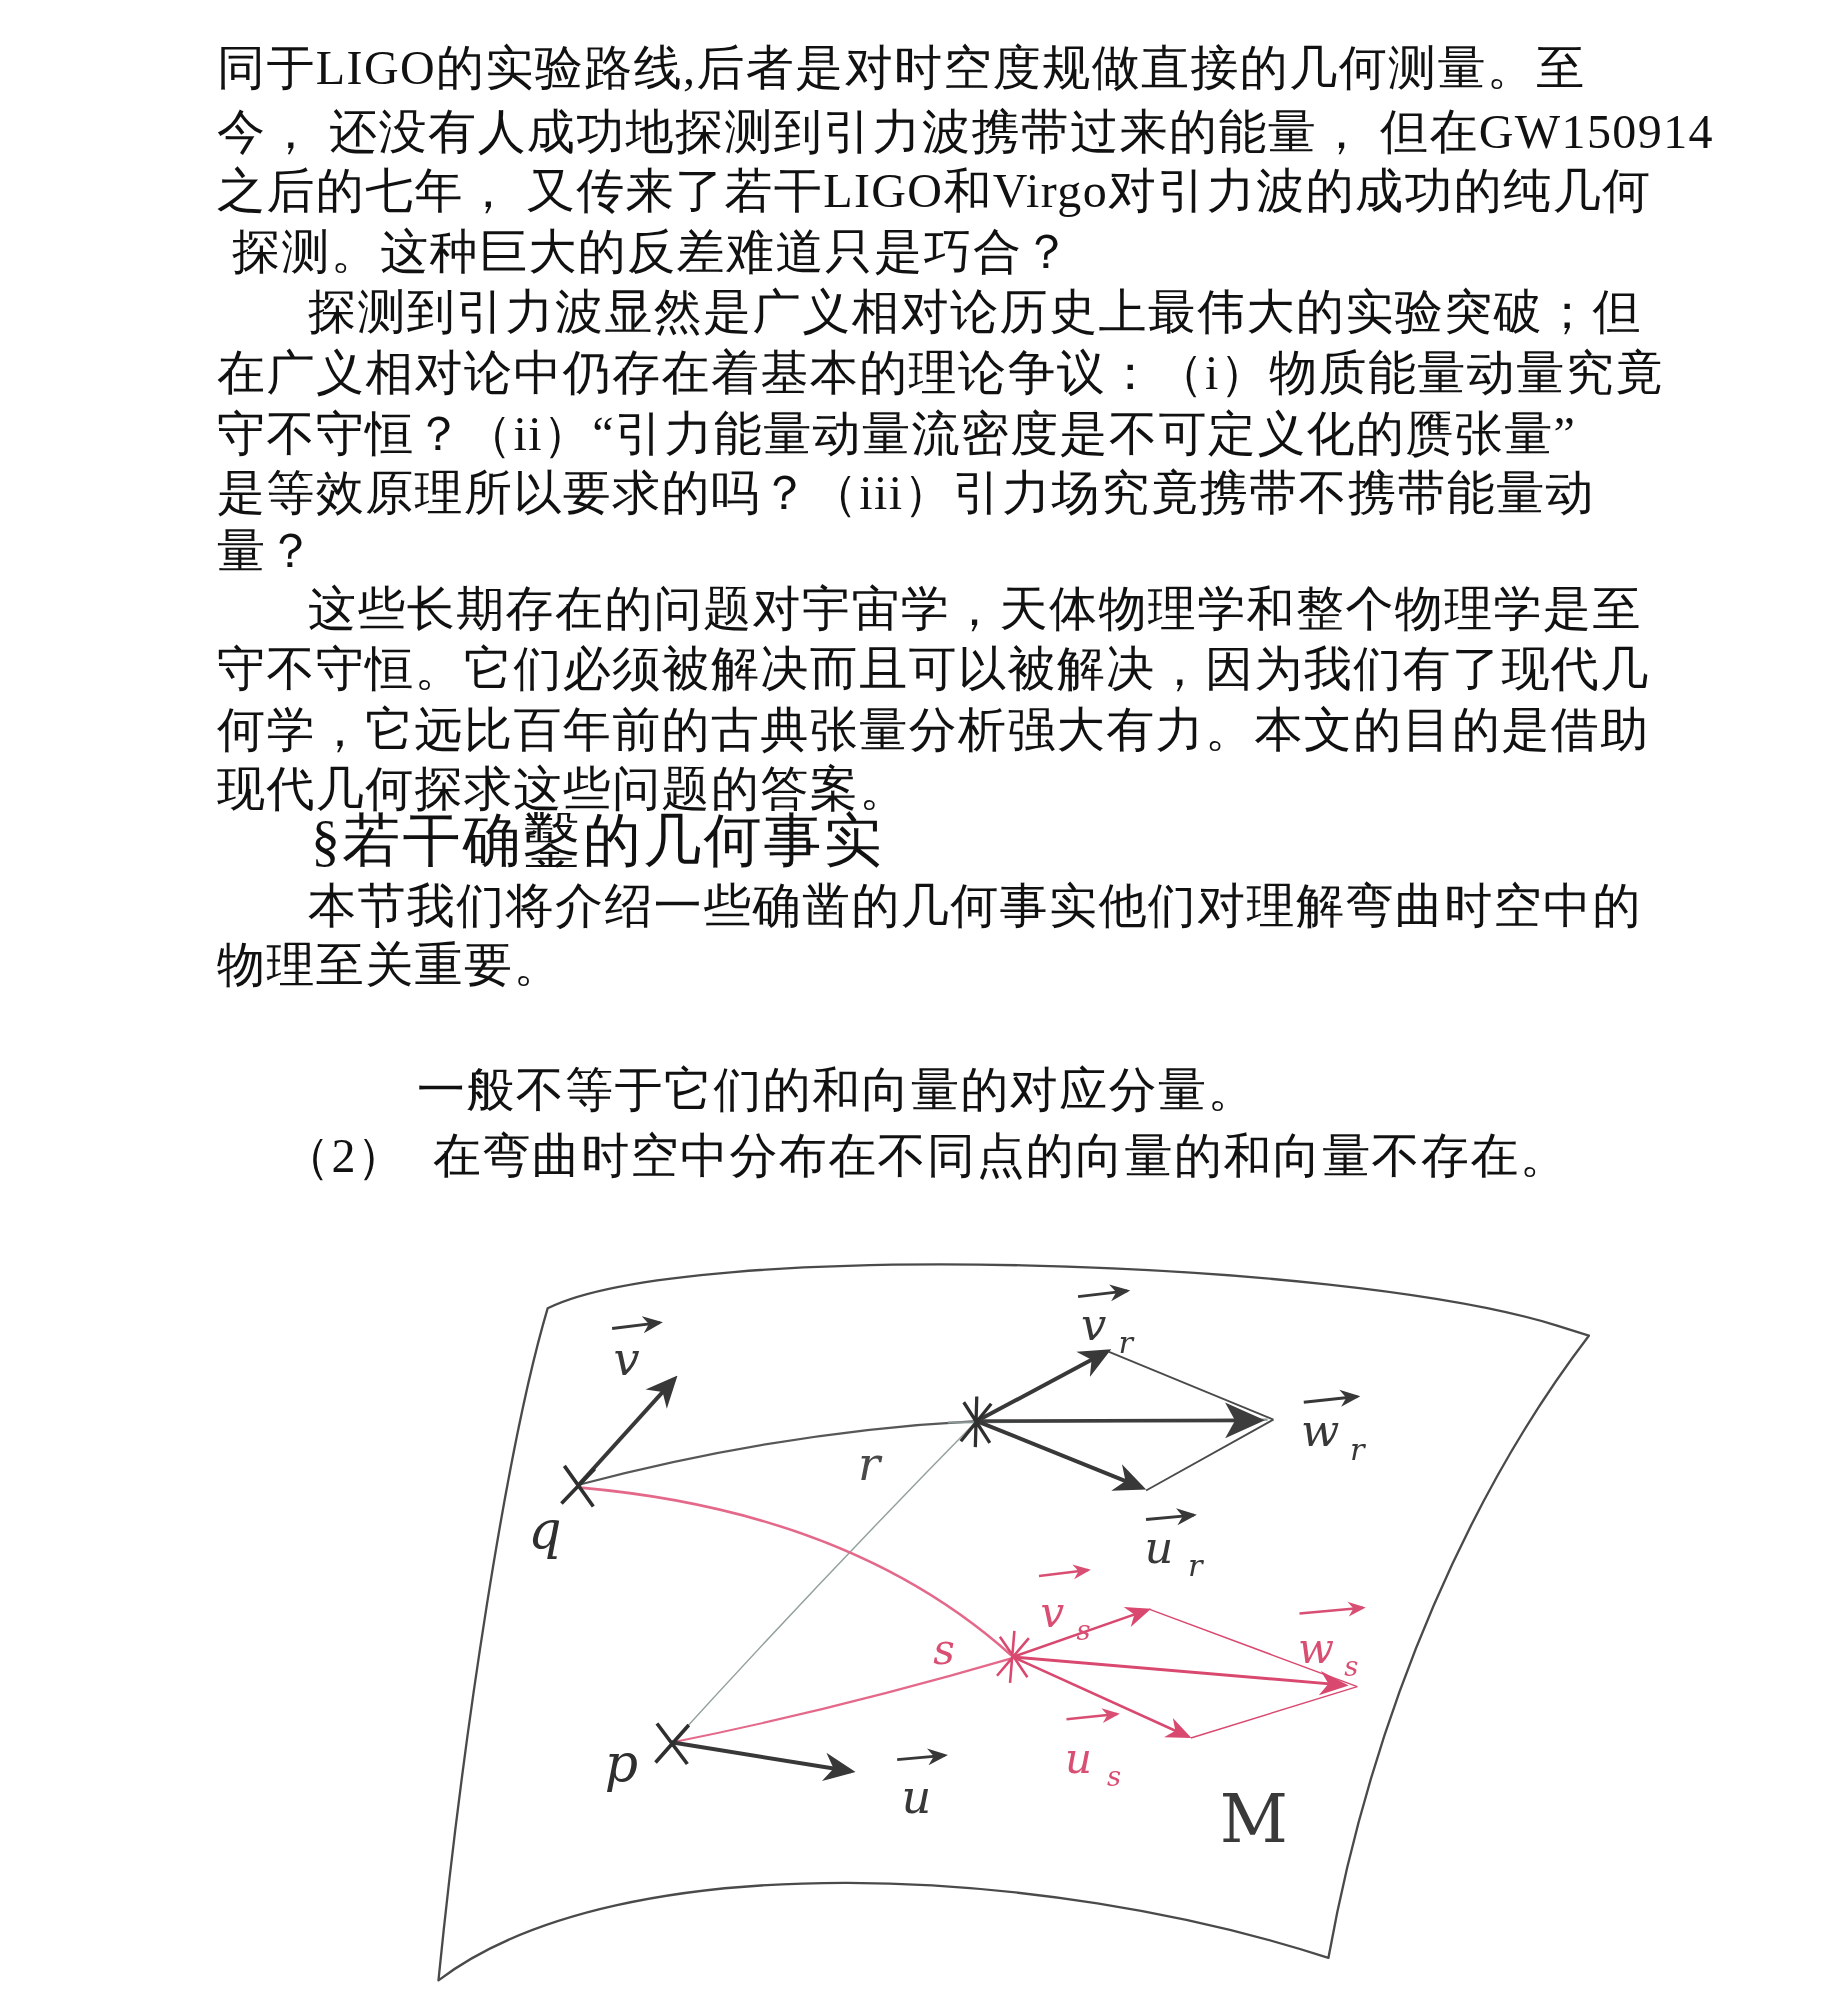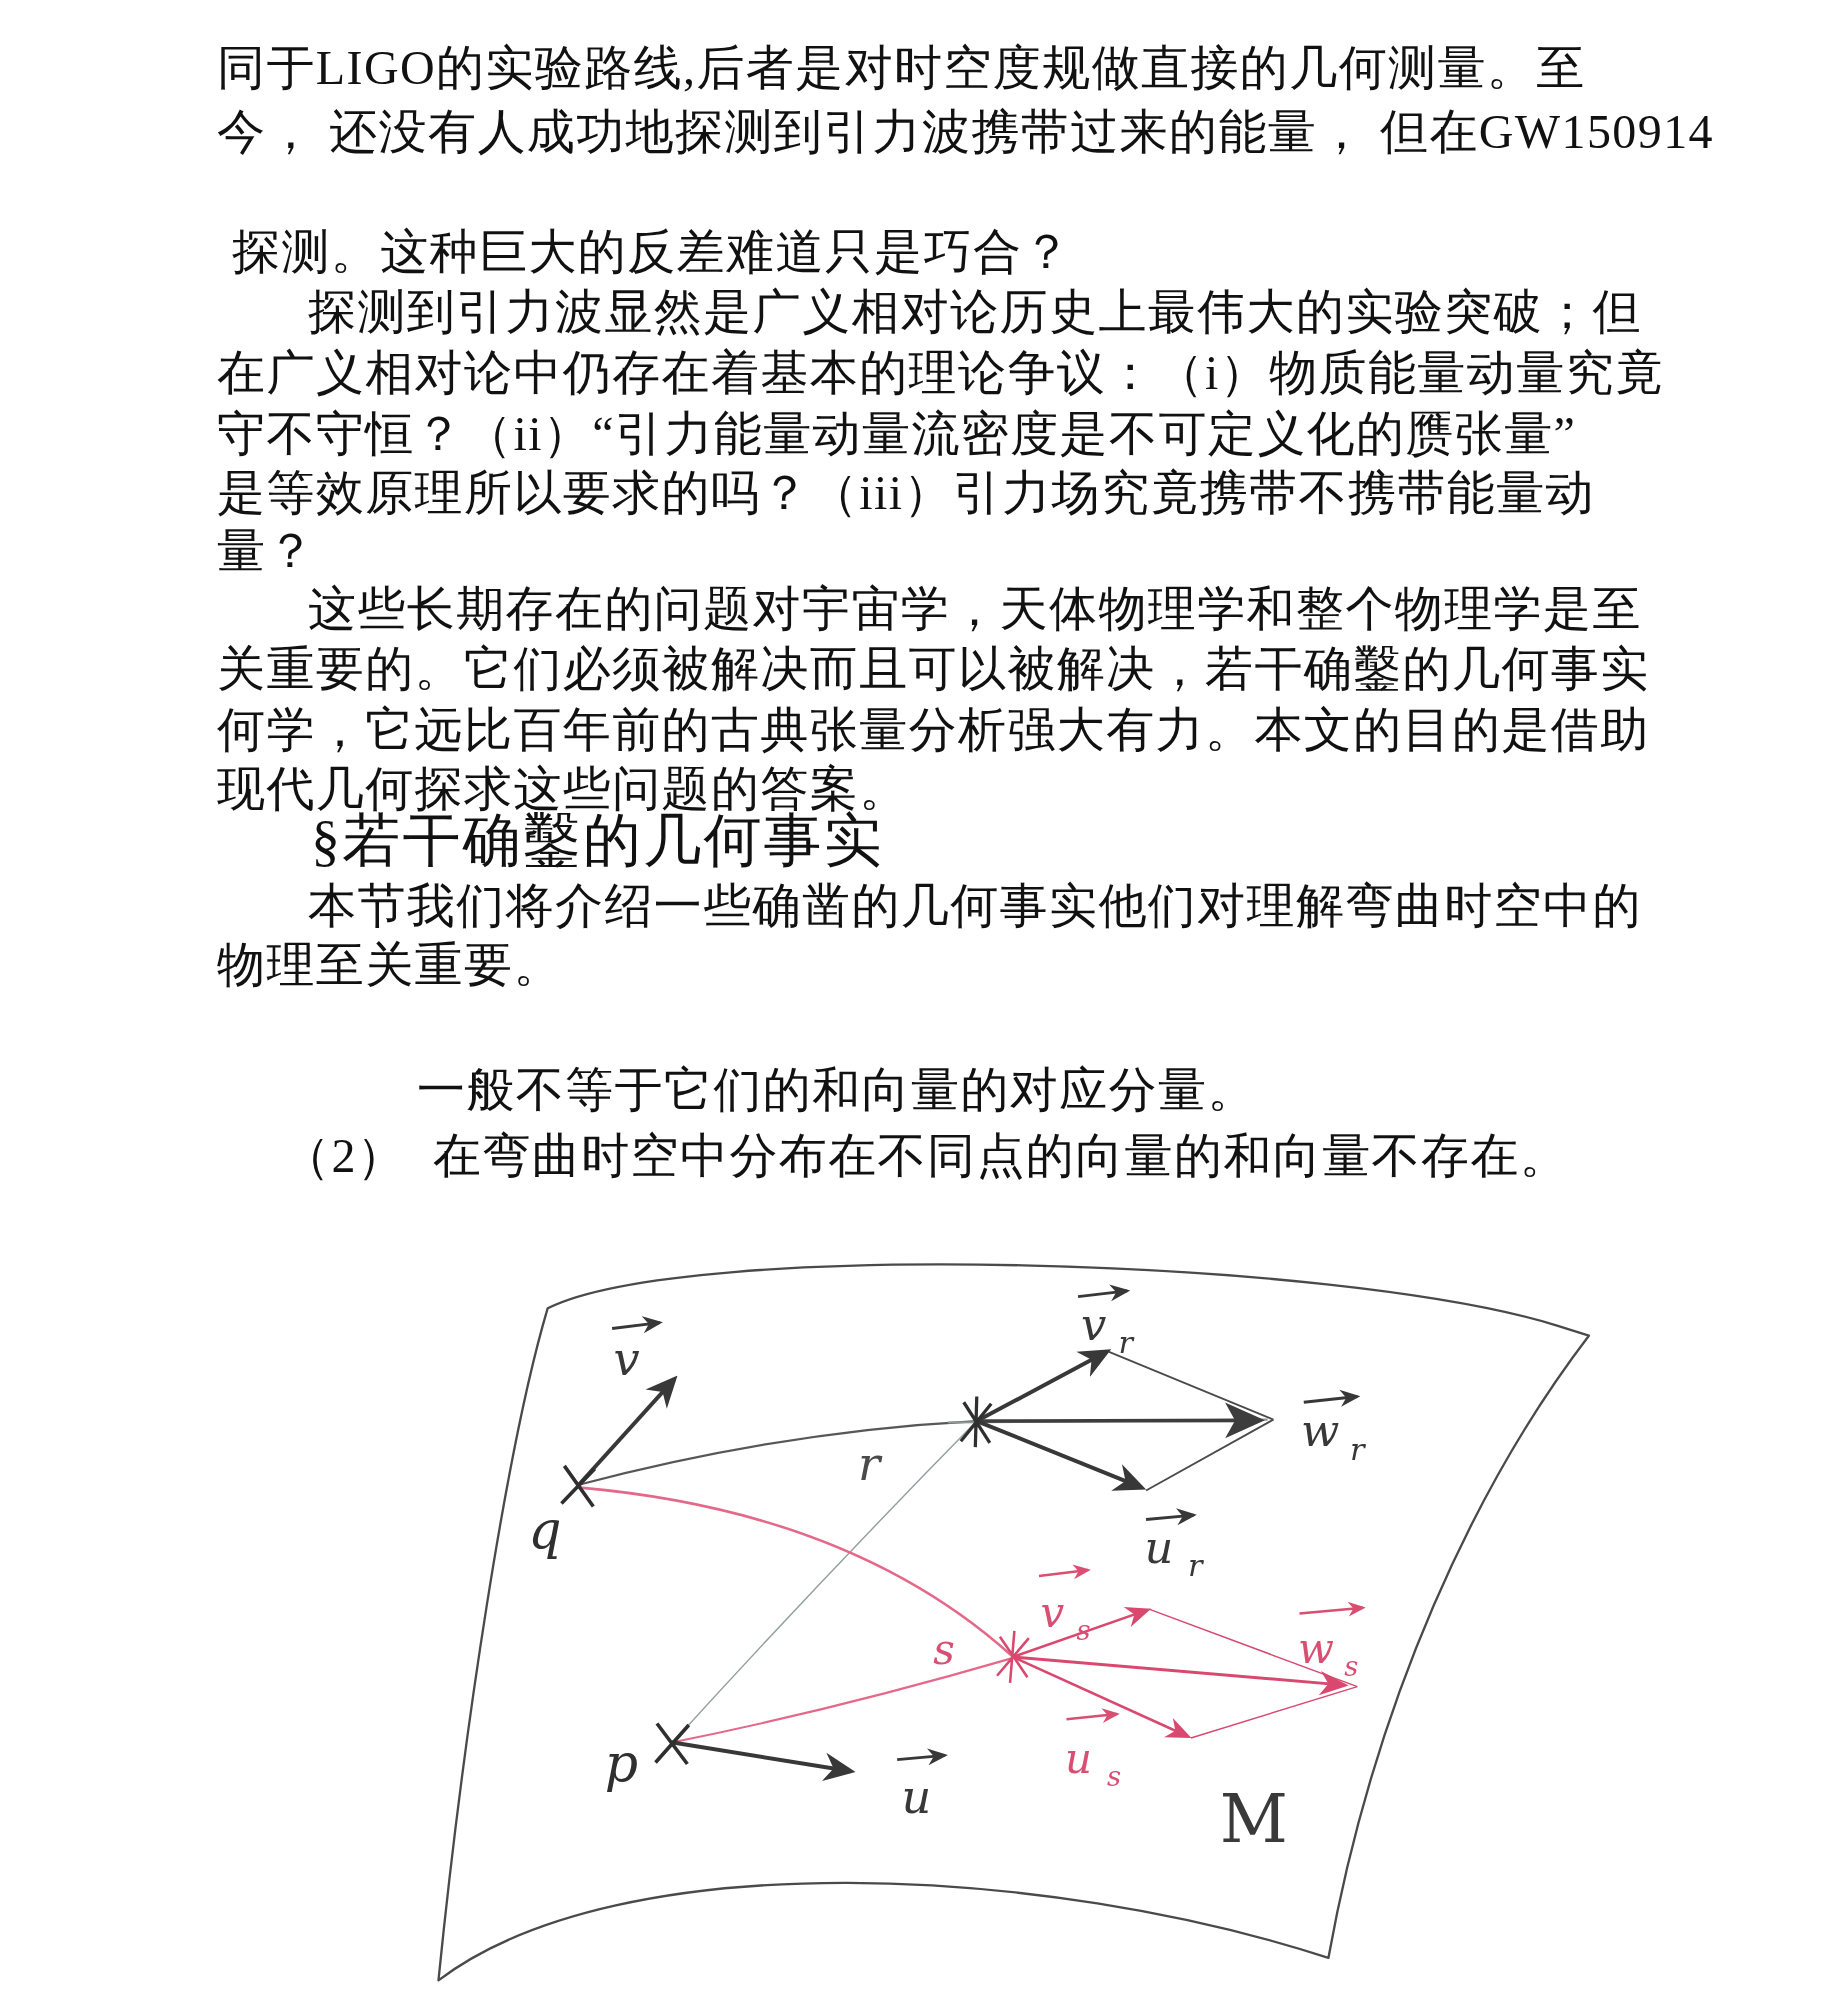--- a/index.html
+++ b/index.html
@@ -15,28 +15,29 @@
   .mlabel{font-family:"DejaVu Sans","Liberation Sans",sans-serif;font-style:normal;}
 </style>
 </head>
 <body>
 
 <div class="page">
 
   <div class="textblock">
     <div class="tl" style="top:42px;left:217px">同于LIGO的实验路线,后者是对时空度规做直接的几何测量。至</div>
     <div class="tl" style="top:106px;left:217px">今， 还没有人成功地探测到引力波携带过来的能量， 但在GW150914</div>
+    <div class="tl" style="top:165px;left:217px">之后的七年， 又传来了若干LIGO和Virgo对引力波的成功的纯几何</div>
     <div class="tl" style="top:226px;left:232px">探测。这种巨大的反差难道只是巧合？</div>
     <div class="tl" style="top:286px;left:308px">探测到引力波显然是广义相对论历史上最伟大的实验突破；但</div>
     <div class="tl" style="top:347px;left:217px">在广义相对论中仍存在着基本的理论争议：（i）物质能量动量究竟</div>
     <div class="tl" style="top:408px;left:217px">守不守恒？（ii）“引力能量动量流密度是不可定义化的赝张量”</div>
     <div class="tl" style="top:467px;left:217px">是等效原理所以要求的吗？（iii）引力场究竟携带不携带能量动</div>
     <div class="tl" style="top:525px;left:217px">量？</div>
     <div class="tl" style="top:583px;left:308px">这些长期存在的问题对宇宙学，天体物理学和整个物理学是至</div>
-    <div class="tl" style="top:643px;left:217px">关重要的。它们必须被解决而且可以被解决，若干确鑿的几何事实</div>
+    <div class="tl" style="top:643px;left:217px">守不守恒。它们必须被解决而且可以被解决，因为我们有了现代几</div>
     <div class="tl" style="top:704px;left:217px">何学，它远比百年前的古典张量分析强大有力。本文的目的是借助</div>
     <div class="tl heading" style="top:809px;left:311px">§若干确鑿的几何事实</div>
     <div class="tl" style="top:763px;left:217px">现代几何探求这些问题的答案。</div>
     <div class="tl" style="top:880px;left:308px">本节我们将介绍一些确凿的几何事实他们对理解弯曲时空中的</div>
     <div class="tl" style="top:939px;left:217px">物理至关重要。</div>
     <div class="tl" style="top:1064px;left:417px">一般不等于它们的和向量的对应分量。</div>
     <div class="tl" style="top:1130px;left:282px">（2）  在弯曲时空中分布在不同点的向量的和向量不存在。</div>
   </div>
 
   <svg class="fig" viewBox="0 0 2550 2771">

